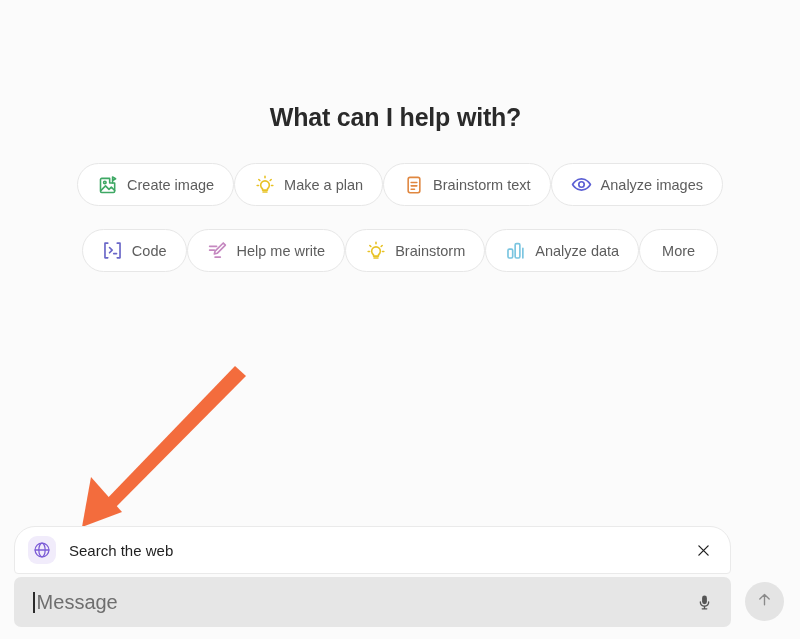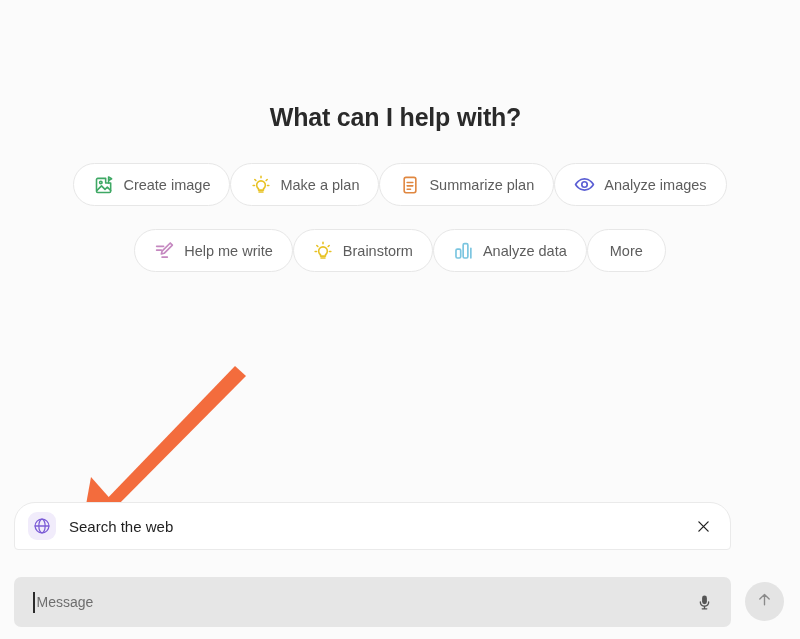--- a/index.html
+++ b/index.html
@@ -74,21 +74,21 @@
     top: 355px;
     width: 200px;
     height: 185px;
     pointer-events: none;
   }
 
   
   #composer {
     position: absolute;
     left: 14px;
-    top: 502px;
+    top: 526px;
     width: 717px;
   }
 
   #web-search-pill {
     position: relative;
     display: flex;
     align-items: center;
     height: 48px;
     background: #ffffff;
     border: 1px solid #eaeaea;
@@ -139,21 +139,21 @@
     height: 21px;
     background: #2b2b2b;
     flex: 0 0 1.6px;
   }
   #message-input {
     flex: 1;
     border: none;
     outline: none;
     background: transparent;
     font-family: "Liberation Sans", sans-serif;
-    font-size: 14px;
+    font-size: 20px;
     color: #1f1f1f;
     padding-left: 2px;
     height: 100%;
   }
   #message-input::placeholder { color: #6e6e6e; opacity: 1; }
 
   #mic-button {
     width: 26px;
     height: 26px;
     display: flex;
@@ -207,37 +207,47 @@
     <span class="chip-label">Make a plan</span>
   </div>
 
   <div class="chip">
     <span class="chip-icon">
       <svg width="20" height="20" viewBox="0 0 24 24" fill="none" stroke="#e08740" stroke-width="1.9" stroke-linecap="round" stroke-linejoin="round">
         <rect x="5" y="2.8" width="14" height="18.4" rx="2.2"></rect>
         <path d="M8.6 9h6.8M8.6 13h6.8M8.6 17h4"></path>
       </svg>
     </span>
-    <span class="chip-label">Summarize plan</span>
+    <span class="chip-label">Brainstorm text</span>
   </div>
 
   <div class="chip">
     <span class="chip-icon">
       <svg width="21" height="21" viewBox="0 0 24 24" fill="none" stroke="#5b5fd4" stroke-width="1.9" stroke-linecap="round" stroke-linejoin="round">
         <path d="M1.8 12S5.6 5.6 12 5.6 22.2 12 22.2 12 18.4 18.4 12 18.4 1.8 12 1.8 12z"></path>
         <circle cx="12" cy="12" r="3.1"></circle>
       </svg>
     </span>
     <span class="chip-label">Analyze images</span>
   </div>
 
 </div>
 
 <div class="chip-row" id="chip-row-1">
 
+  <div class="chip">
+    <span class="chip-icon">
+      <svg width="21" height="21" viewBox="0 0 24 24" fill="none" stroke="#6a67c8" stroke-width="1.9" stroke-linecap="round" stroke-linejoin="round">
+        <path d="M6.6 3.6H3.4v16.8h3.2M17.4 3.6h3.2v16.8h-3.2"></path>
+        <path d="M8.6 8.6 11.6 11.6 8.6 14.6"></path>
+        <path d="M13.4 15.6h3.2"></path>
+      </svg>
+    </span>
+    <span class="chip-label">Code</span>
+  </div>
 
   <div class="chip">
     <span class="chip-icon">
       <svg width="21" height="21" viewBox="0 0 24 24" fill="none" stroke="#c588c0" stroke-width="1.9" stroke-linecap="round" stroke-linejoin="round">
         <path d="M3 7.2h8M3 11.6h5.4"></path>
         <path d="M18.6 3.4 21 5.8 11.6 15.2l-3.2.8.8-3.2z"></path>
         <path d="M9.2 19.6h6"></path>
       </svg>
     </span>
     <span class="chip-label">Help me write</span>

